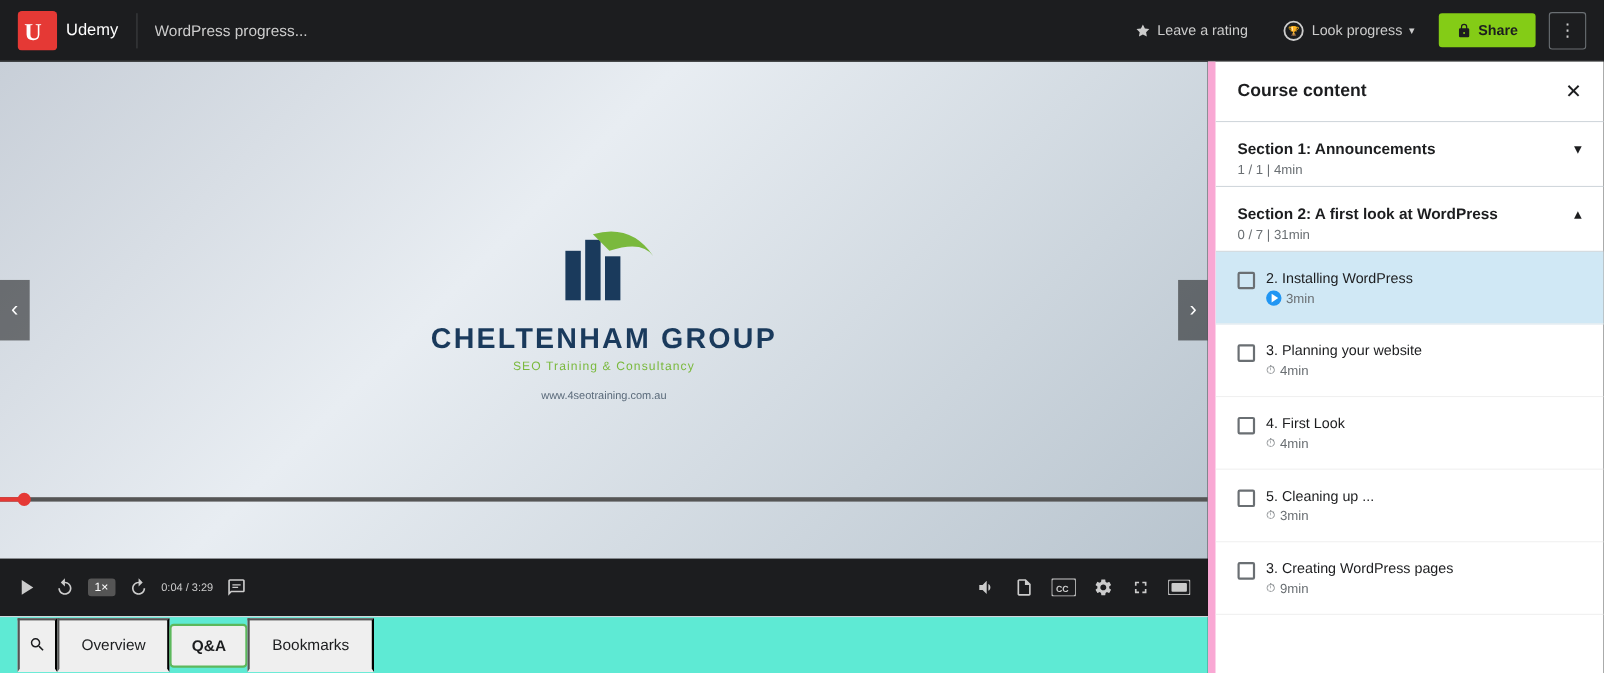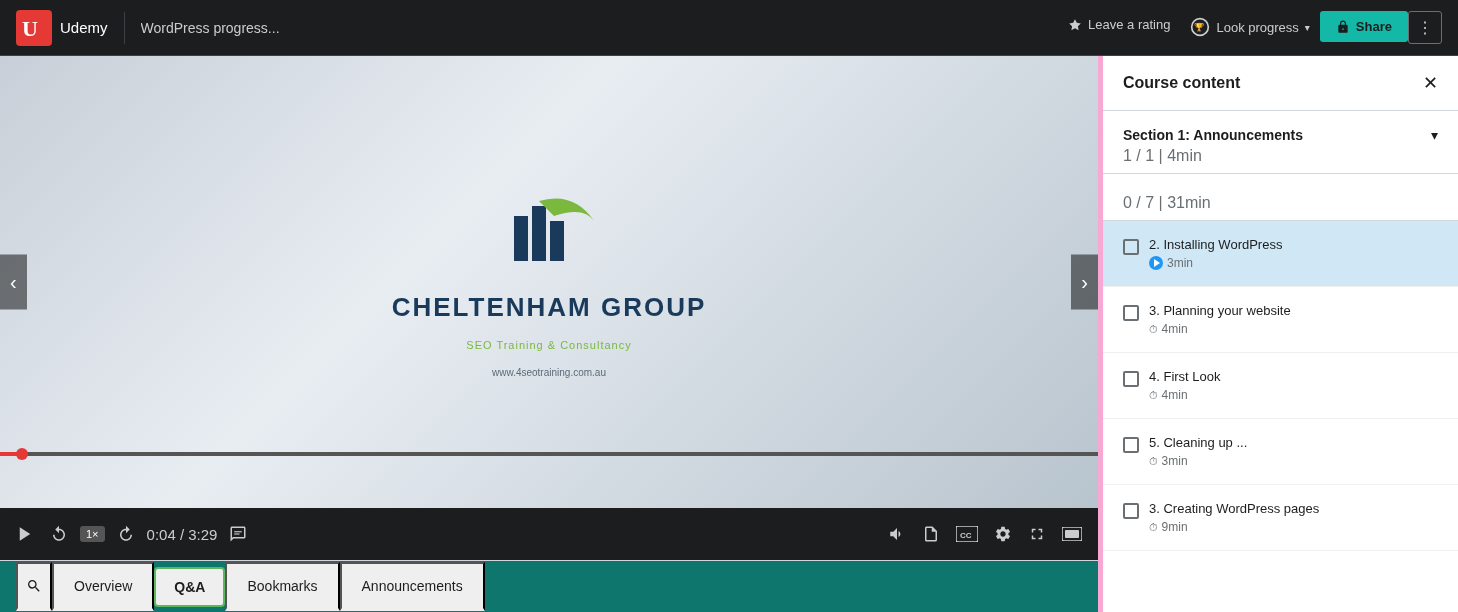--- a/index.html
+++ b/index.html
@@ -7,79 +7,79 @@
 
     
     .header {
       display: flex; align-items: center; background: #1c1d1f; height: 56px;
       padding: 0 16px; gap: 16px; border-bottom: 1px solid #3e4143;
     }
     .header-logo { display: flex; align-items: center; gap: 8px; cursor: pointer; }
     .logo-icon { width: 36px; height: 36px; }
     .header-divider { width: 1px; height: 32px; background: #3e4143; }
     .header-course-title { color: #ccc; font-size: 14px; white-space: nowrap; overflow: hidden; text-overflow: ellipsis; max-width: 200px; }
-    .header-right { display: flex; align-items: flex-start; margin-left: auto; }
+    .header-right { display: flex; align-items: center; gap: 12px; margin-left: auto; }
     .header-btn { display: flex; align-items: center; gap: 6px; color: #ccc; background: none; border: none; cursor: pointer; font-size: 13px; padding: 6px 10px; border-radius: 3px; }
     .header-btn svg { fill: #ccc; }
-    .share-btn { background: #14b8a6; color: #1c1d1f; border: none; padding: 8px 16px; border-radius: 3px; font-size: 13px; font-weight: 700; cursor: pointer; display: flex; align-items: center; gap: 6px; }
+    .share-btn { background: #84cc16; color: #1c1d1f; border: none; padding: 8px 16px; border-radius: 3px; font-size: 13px; font-weight: 700; cursor: pointer; display: flex; align-items: center; gap: 6px; }
     .more-btn { background: none; border: 1px solid #6a6f73; color: #ccc; padding: 6px 8px; border-radius: 3px; cursor: pointer; font-size: 16px; }
 
     
     .main { display: flex; height: calc(612px - 56px); }
 
     
     .video-area { flex: 1; display: flex; flex-direction: column; background: #000; position: relative; }
     .video-container { flex: 1; position: relative; overflow: hidden; }
     .video-thumb {
       width: 100%; height: 100%;
       background: linear-gradient(135deg, #c8cfd8 0%, #e8edf2 40%, #b8c4ce 100%);
       display: flex; align-items: center; justify-content: center;
     }
     .video-logo-area { text-align: center; }
-    .company-logo { display: flex; flex-direction: column; align-items: center; gap: 16px; }
+    .company-logo { display: flex; flex-direction: column; align-items: center; gap: 4px; }
     .company-name { font-size: 26px; font-weight: 900; color: #1a3a5c; letter-spacing: 2px; }
     .company-sub { font-size: 11px; color: #7ab93d; letter-spacing: 1px; }
     .company-url { font-size: 10px; color: #5a6a7a; margin-top: 16px; }
 
     
     .nav-arrow { position: absolute; top: 50%; transform: translateY(-50%); background: rgba(0,0,0,0.5); border: none; color: #fff; font-size: 20px; padding: 16px 10px; cursor: pointer; z-index: 10; }
     .nav-arrow-left { left: 0; }
     .nav-arrow-right { right: 0; }
 
     
     .progress-bar-wrap { position: absolute; bottom: 52px; left: 0; right: 0; height: 4px; background: #555; cursor: pointer; }
     .progress-bar-fill { height: 100%; width: 2%; background: #e53935; }
     .progress-dot { width: 12px; height: 12px; background: #e53935; border-radius: 50%; position: absolute; top: -4px; left: 2%; transform: translateX(-50%); }
 
     
     .controls { display: flex; align-items: center; gap: 8px; background: #1c1d1f; padding: 8px 12px; height: 52px; }
     .ctrl-btn { background: none; border: none; color: #ccc; cursor: pointer; padding: 4px; display: flex; align-items: center; justify-content: center; font-size: 16px; }
     .speed-btn { background: #555; color: #fff; border: none; border-radius: 3px; padding: 2px 6px; font-size: 11px; cursor: pointer; }
-    .time-display { color: #ccc; font-size: 15px; white-space: nowrap; }
+    .time-display { color: #ccc; font-size: 10px; white-space: nowrap; }
     .ctrl-spacer { flex: 1; }
 
     
-    .bottom-tabs { background: #0f766e; display: flex; align-items: center; gap: 0; padding: 0 16px; height: 52px; border-top: 1px solid #d1d7dc; }
+    .bottom-tabs { background: #5eead4; display: flex; align-items: center; gap: 0; padding: 0 16px; height: 52px; border-top: 1px solid #d1d7dc; }
     .tab-item { padding: 14px 20px; font-size: 14px; color: #1c1d1f; cursor: pointer; border-bottom: 3px solid transparent; display: flex; align-items: center; gap: 6px; }
     .tab-item.highlighted { border: 2px solid #5cb85c; border-radius: 4px; padding: 10px 18px; color: #1c1d1f; font-weight: 600; }
     .search-tab { padding: 14px 8px; }
 
     
-    .sidebar { width: 360px; background: #fff; display: flex; flex-direction: column; border-left: 5px solid #f9a8d4; overflow: hidden; }
+    .sidebar { width: 360px; background: #fff; display: flex; flex-direction: column; border-left: 7px solid #f9a8d4; overflow: hidden; }
     .sidebar-header { display: flex; align-items: center; justify-content: space-between; padding: 16px 20px; border-bottom: 1px solid #d1d7dc; }
     .sidebar-title { font-size: 16px; font-weight: 700; color: #1c1d1f; }
     .close-sidebar-btn { background: none; border: none; font-size: 18px; cursor: pointer; color: #1c1d1f; }
     .sidebar-content { flex: 1; overflow-y: auto; }
 
     
     .section-header { padding: 16px 20px 8px; cursor: pointer; border-bottom: 1px solid #d1d7dc; }
     .section-header-row { display: flex; align-items: center; justify-content: space-between; }
     .section-header-title { font-size: 14px; font-weight: 700; color: #1c1d1f; }
     .section-header-chevron { font-size: 14px; color: #1c1d1f; }
-    .section-header-meta { font-size: 16px; color: #6a6f73; margin-top: 4px; }
+    .section-header-meta { font-size: 12px; color: #6a6f73; margin-top: 4px; }
 
     .lesson-item { display: flex; align-items: flex-start; gap: 10px; padding: 16px 20px; cursor: pointer; border-bottom: 1px solid #f0f0f0; }
     .lesson-item.active-lesson { background: #d0e8f5; }
     .lesson-checkbox { width: 16px; height: 16px; border: 2px solid #6a6f73; border-radius: 2px; flex-shrink: 0; margin-top: 2px; }
     .lesson-info { flex: 1; }
     .lesson-title { font-size: 13px; color: #1c1d1f; margin-bottom: 4px; }
     .lesson-duration { display: flex; align-items: center; gap: 4px; font-size: 12px; color: #6a6f73; }
     .play-circle { width: 14px; height: 14px; border-radius: 50%; background: #2196f3; display: inline-flex; align-items: center; justify-content: center; }
     .play-circle-inner { width: 0; height: 0; border-top: 4px solid transparent; border-bottom: 4px solid transparent; border-left: 6px solid #fff; margin-left: 1px; }
     .clock-icon { color: #6a6f73; font-size: 11px; }
@@ -229,42 +229,43 @@
       </button>
       <button class="tab-item">
         <span>Overview</span>
       </button>
       <button class="tab-item highlighted">
         <span>Q&amp;A</span>
       </button>
       <button class="tab-item">
         <span>Bookmarks</span>
       </button>
-      <button class="tab-item">
-        <span>Announcements</span>
-      </button>
     </div>
   </div>
 
   <div class="sidebar">
     <div class="sidebar-header">
       <span class="sidebar-title">Course content</span>
       <button class="close-sidebar-btn">✕</button>
     </div>
     <div class="sidebar-content">
 
       <div class="section-header">
         <div class="section-header-row">
           <span class="section-header-title">Section 1: Announcements</span>
           <span class="section-header-chevron">▾</span>
         </div>
         <div class="section-header-meta">1 / 1  |  4min</div>
       </div>
 
       <div class="section-header">
+        <div class="section-header-row">
+          <span class="section-header-title">Section 2: A first look at WordPress</span>
+          <span class="section-header-chevron">▴</span>
+        </div>
         <div class="section-header-meta">0 / 7  |  31min</div>
       </div>
 
       <div class="lesson-item active-lesson">
         <div class="lesson-checkbox"></div>
         <div class="lesson-info">
           <div class="lesson-title">2. Installing WordPress</div>
           <div class="lesson-duration">
             <span class="play-circle">
                 <span class="play-circle-inner"></span>

